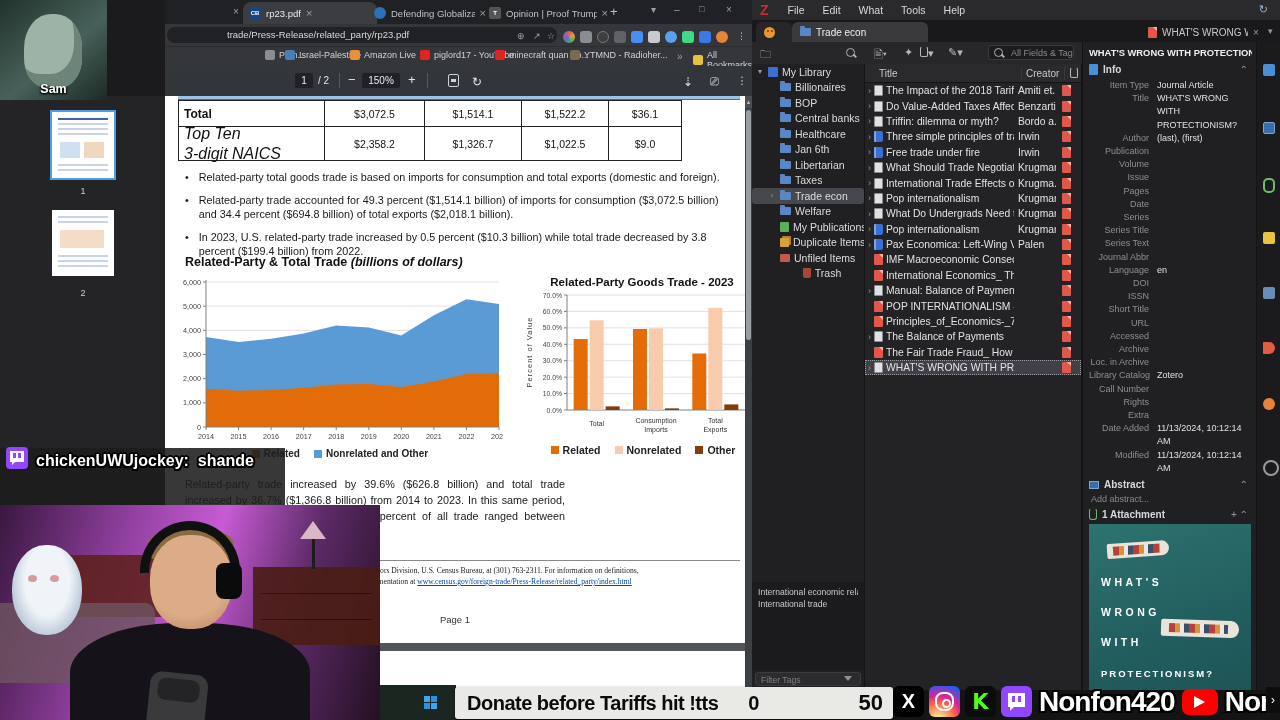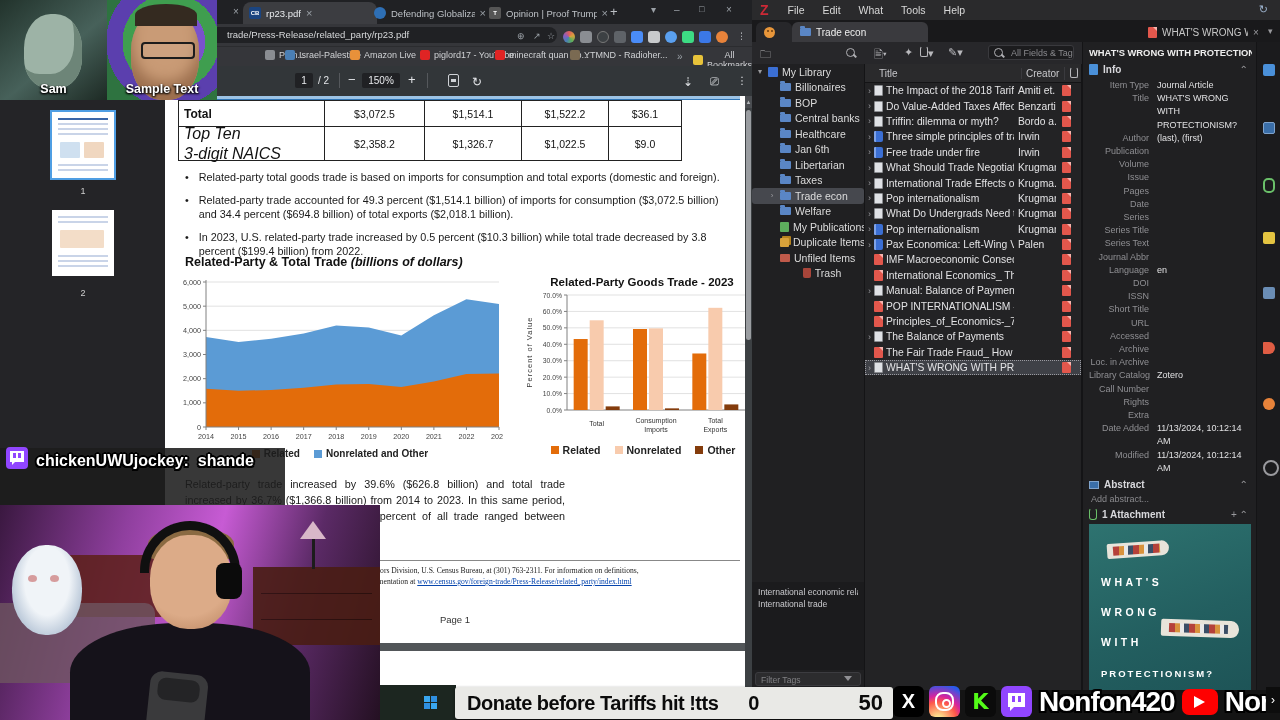--- a/index.html
+++ b/index.html
@@ -281,21 +281,21 @@
       <span class="extic" style="left:466px;background:#4a8cf7;"></span>
       <span class="extic" style="left:483px;background:#c8cacc;"></span>
       <span class="extic" style="left:500px;background:#5aa0f0;border-radius:50%;"></span>
       <span class="extic" style="left:517px;background:#3ddc84;"></span>
       <span class="extic" style="left:534px;background:#3b78e7;"></span>
       <span class="extic" style="left:551px;background:#e8833a;border-radius:50%;"></span>
       <span class="pill-ic" style="left:572px;color:#cfd2d6;">⋮</span>
     </div>
     <div class="bookmarks" id="bookmarks-bar">
       <span class="abs" style="left:512px;top:4px;color:#9aa0a6;font-size:10px;">»</span>
-      <div class="bm" style="left:528px;text-align:center;">
+      <div class="bm" style="left:528px;">
         <span class="bic" style="background:#e8c33a;"></span>
         <span>All Bookmarks</span>
       </div>
     <div class="bm" style="left: 100px;">
           <span class="bic" style="background: rgb(138, 141, 146);"></span>
           <span>Prim...</span>
         </div>
         <div class="bm" style="left: 120px;">
           <span class="bic" style="background: rgb(74, 127, 181);"></span>
           <span>Israel-Palestine</span>
@@ -850,26 +850,20 @@
       <span class="ric" style="top:300px;background:#e05d44;border-radius:1px 6px 6px 1px;"></span>
       <span class="ric" style="top:356px;background:#e8833a;border-radius:50%;"></span>
       <span class="ric" style="top:418px;background:transparent;border:2px solid #9a9a9e;border-radius:50%;"></span>
     </div>
   </div>
 
   <div id="cam1" class="abs">
     <div class="toonhead"></div>
     <div class="camlabel">Sam</div>
   </div>
-  <div id="cam2" class="abs">
-    <div class="face2"></div>
-    <div class="hair2"></div>
-    <div class="glasses"></div>
-    <div class="camlabel">Sample Text</div>
-  </div>
 
   <div id="chat" class="abs">
     <div class="chatbg"></div>
     <div class="chatline"><span class="twbadge"><span class="tw-in"></span></span><span>chickenUWUjockey:</span>&nbsp;&nbsp;<span>shande</span></div>
   </div>
 
   <div id="cam-main" class="abs">
     <div class="headboard"></div>
     <div class="bed"></div>
     <div class="dresser"></div>

